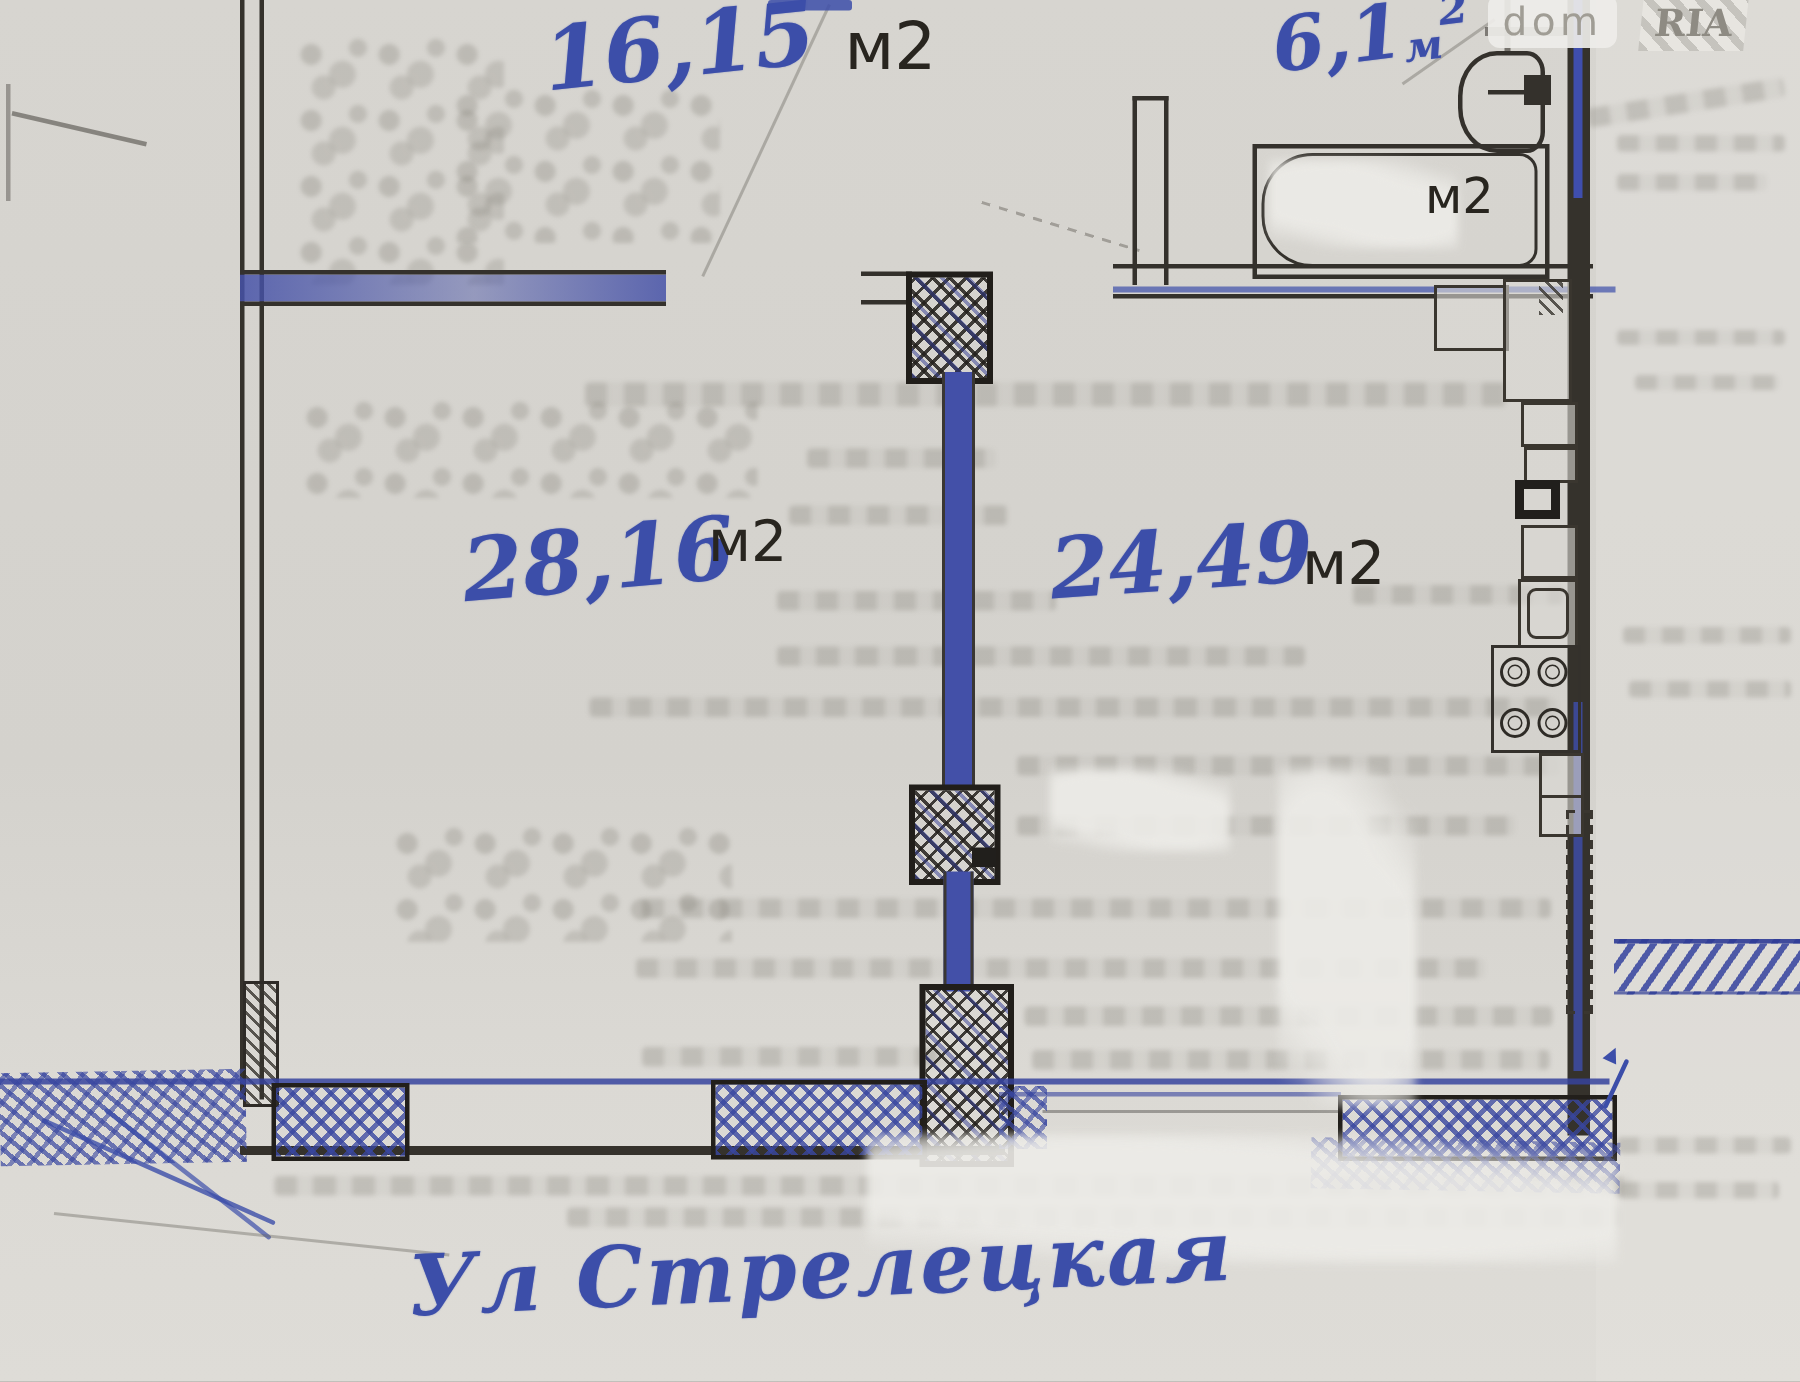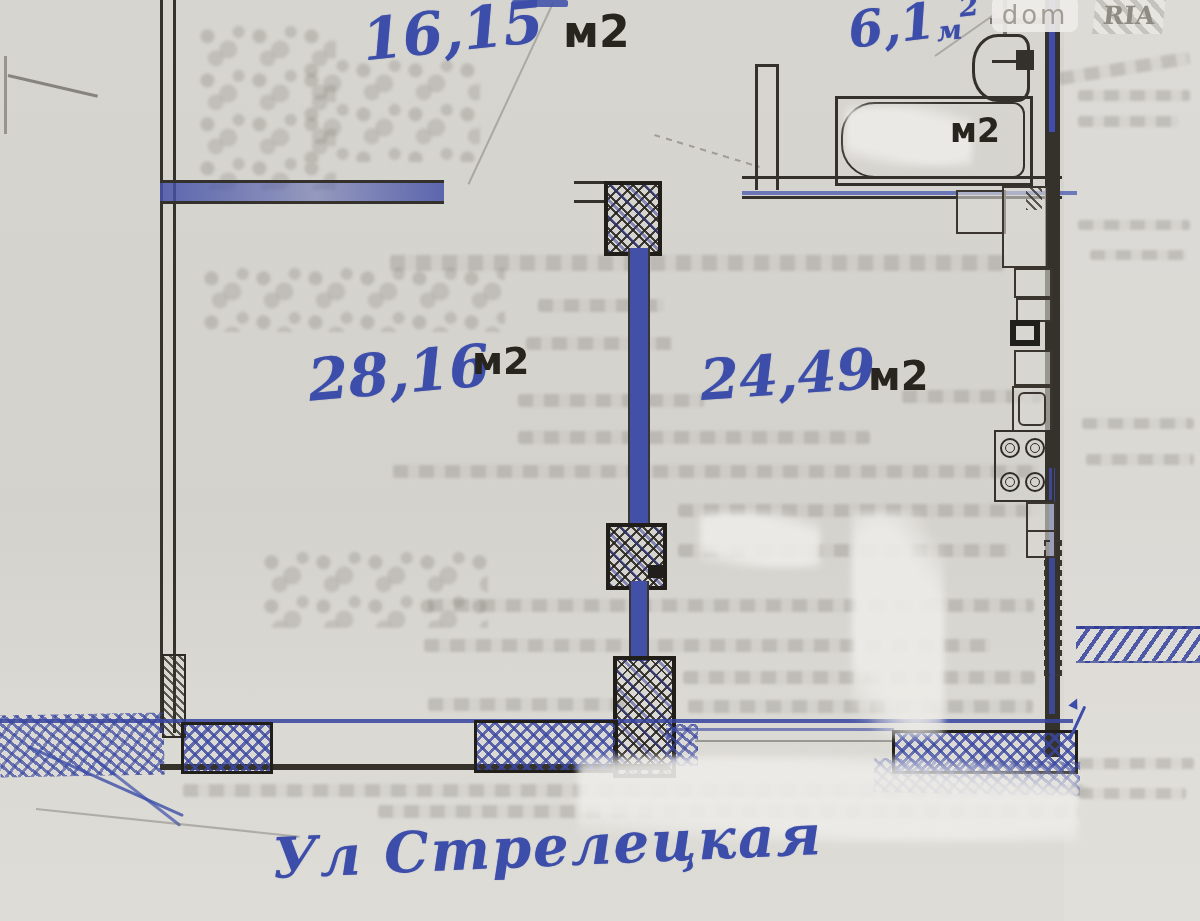--- a/index.html
+++ b/index.html
@@ -31,21 +31,21 @@
       radial-gradient(circle at 62% 58%,rgba(128,125,116,.45) 0 8px,transparent 10px),
       radial-gradient(circle at 82% 18%,rgba(128,125,116,.5) 0 5px,transparent 7px),
       radial-gradient(circle at 38% 78%,rgba(128,125,116,.45) 0 7px,transparent 9px);
     background-size:52px 44px;}
   .wsm{opacity:.9;filter:blur(3px);
     background:
       radial-gradient(ellipse at 30% 40%,#edece8 0 38%,transparent 68%),
       radial-gradient(ellipse at 70% 62%,#edece8 0 34%,transparent 64%);}
   .hand{font-family:"DejaVu Serif",serif;font-style:italic;font-weight:bold;color:#3c4ea9;
     text-shadow:0 0 1px rgba(60,78,169,.55);white-space:nowrap;line-height:1;}
-  .print{font-family:"DejaVu Sans",sans-serif;font-weight:bold;color:#28251f;white-space:nowrap;line-height:1;}
+  .print{font-family:"DejaVu Sans",sans-serif;font-weight:normal;color:#28251f;white-space:nowrap;line-height:1;}
   .penline{background:#3c4ea9;border-radius:2px;transform-origin:left center;}
   .crease{height:2px;background:rgba(106,102,95,.4);transform-origin:left center;}
   .kbox{border:2px solid #3a362f;background:rgba(219,217,212,.6);}
   .burner{position:absolute;width:16px;height:16px;border:2.5px solid #2e2b26;border-radius:50%;}
   .burner::after{content:"";position:absolute;inset:3px;border:1.5px solid #2e2b26;border-radius:50%;}
 </style>
 </head>
 <body>
 
 <div id="stage">

